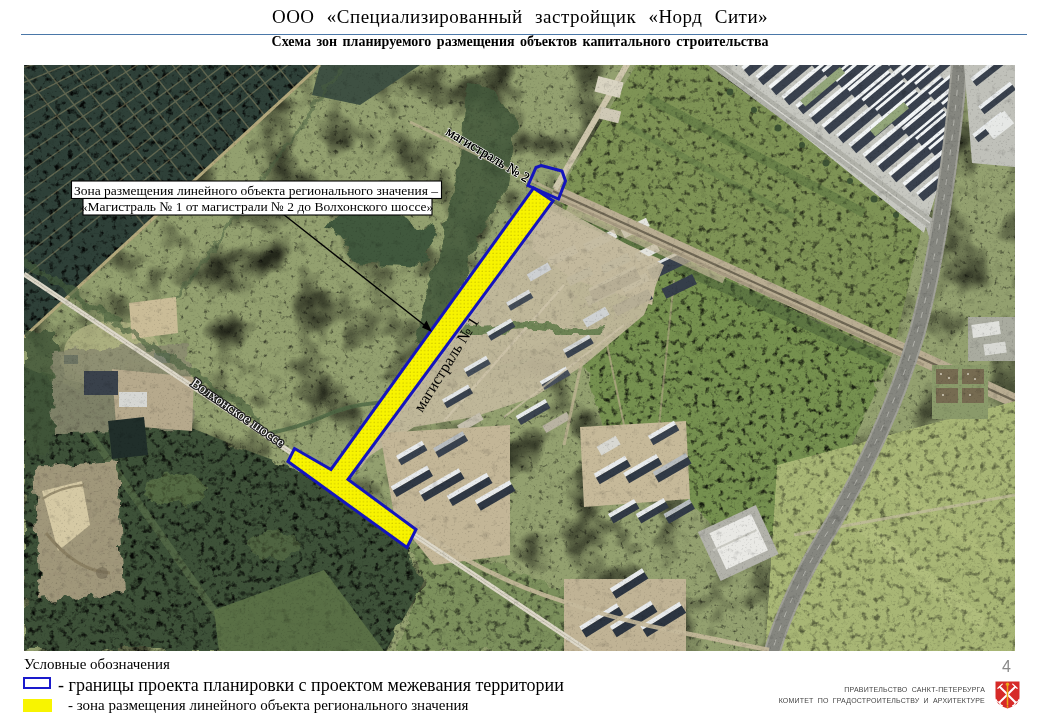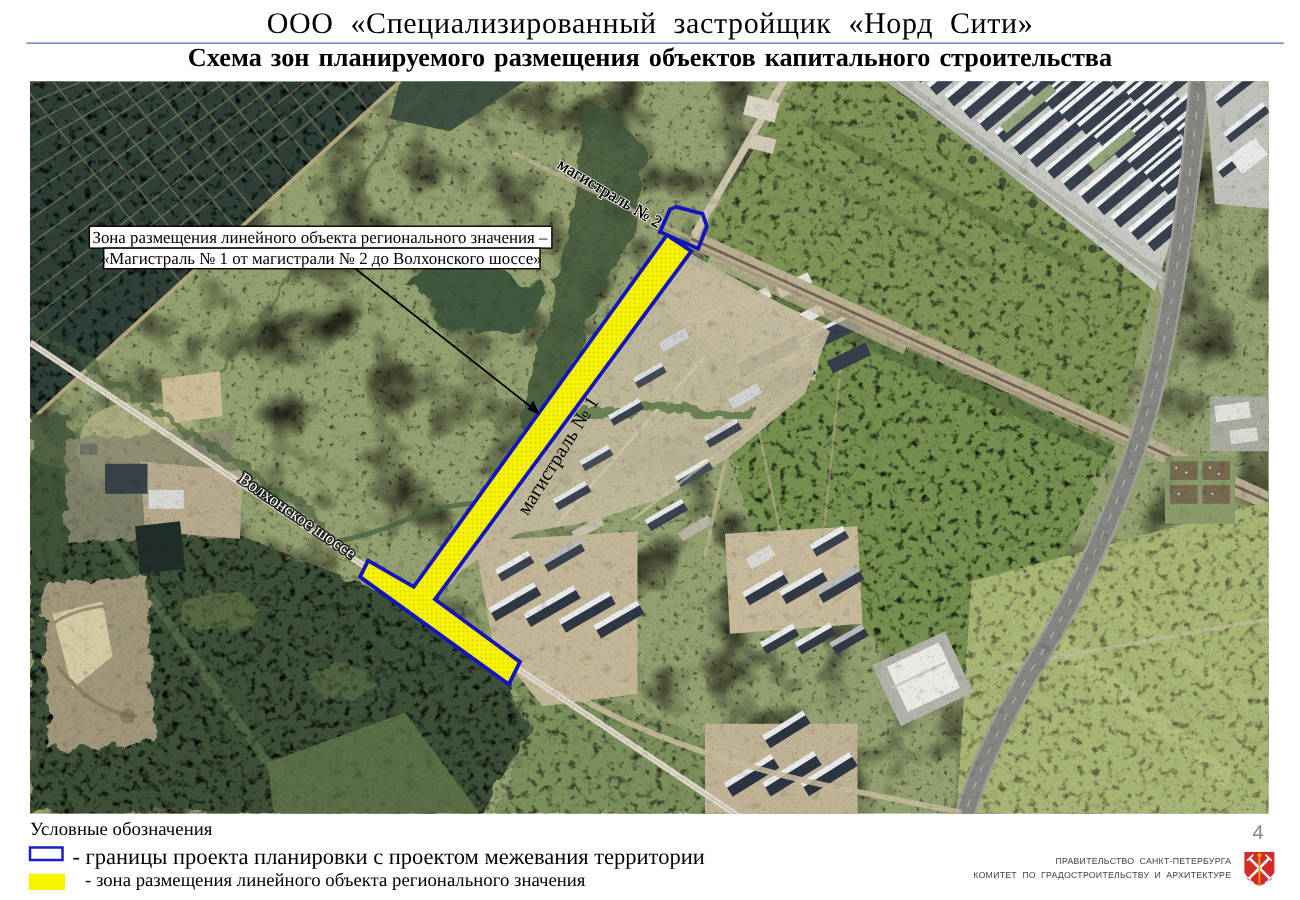--- a/index.html
+++ b/index.html
@@ -1,17 +1,17 @@
 <!DOCTYPE html>
 <html><head><meta charset="utf-8"><style>
 html,body{margin:0;padding:0;width:1040px;height:720px;background:#fff;overflow:hidden}
 body{font-family:"Liberation Serif",serif;position:relative;color:#000}
-.h1{position:absolute;top:6px;left:0;width:1040px;text-align:center;font-size:24px;word-spacing:7px;letter-spacing:0.5px}
+.h1{position:absolute;top:6px;left:0;width:1040px;text-align:center;font-size:19px;word-spacing:7px;letter-spacing:0.5px}
 .rule{position:absolute;left:21px;top:34px;width:1006px;height:1px;background:#4a77a8}
-.h2{position:absolute;top:34px;left:0;width:1040px;text-align:center;font-size:21px;font-weight:bold;word-spacing:2px}
+.h2{position:absolute;top:34px;left:0;width:1040px;text-align:center;font-size:14px;font-weight:bold;word-spacing:2px}
 .lt{position:absolute;left:24px;top:656px;font-size:15px}
 .sw1{position:absolute;left:23px;top:677px;width:24px;height:8px;background:#fff;border:2.5px solid #1a1acc}
 .t1{position:absolute;left:58px;top:675px;font-size:18px}
 .sw2{position:absolute;left:23px;top:699px;width:29px;height:13px;background:#f8f400}
 .t2{position:absolute;left:68px;top:697px;font-size:15px}
 .pg{position:absolute;left:1002px;top:658px;font-size:16px;color:#8a8a8a;font-family:"Liberation Sans",sans-serif}
 .gov{position:absolute;right:55px;top:684px;text-align:right;font-family:"Liberation Sans",sans-serif;font-size:7px;color:#444;line-height:11px;letter-spacing:.2px;word-spacing:2px}
 </style></head><body>
 
 <div class="h1">ООО «Специализированный  застройщик  «Норд Сити»</div>

